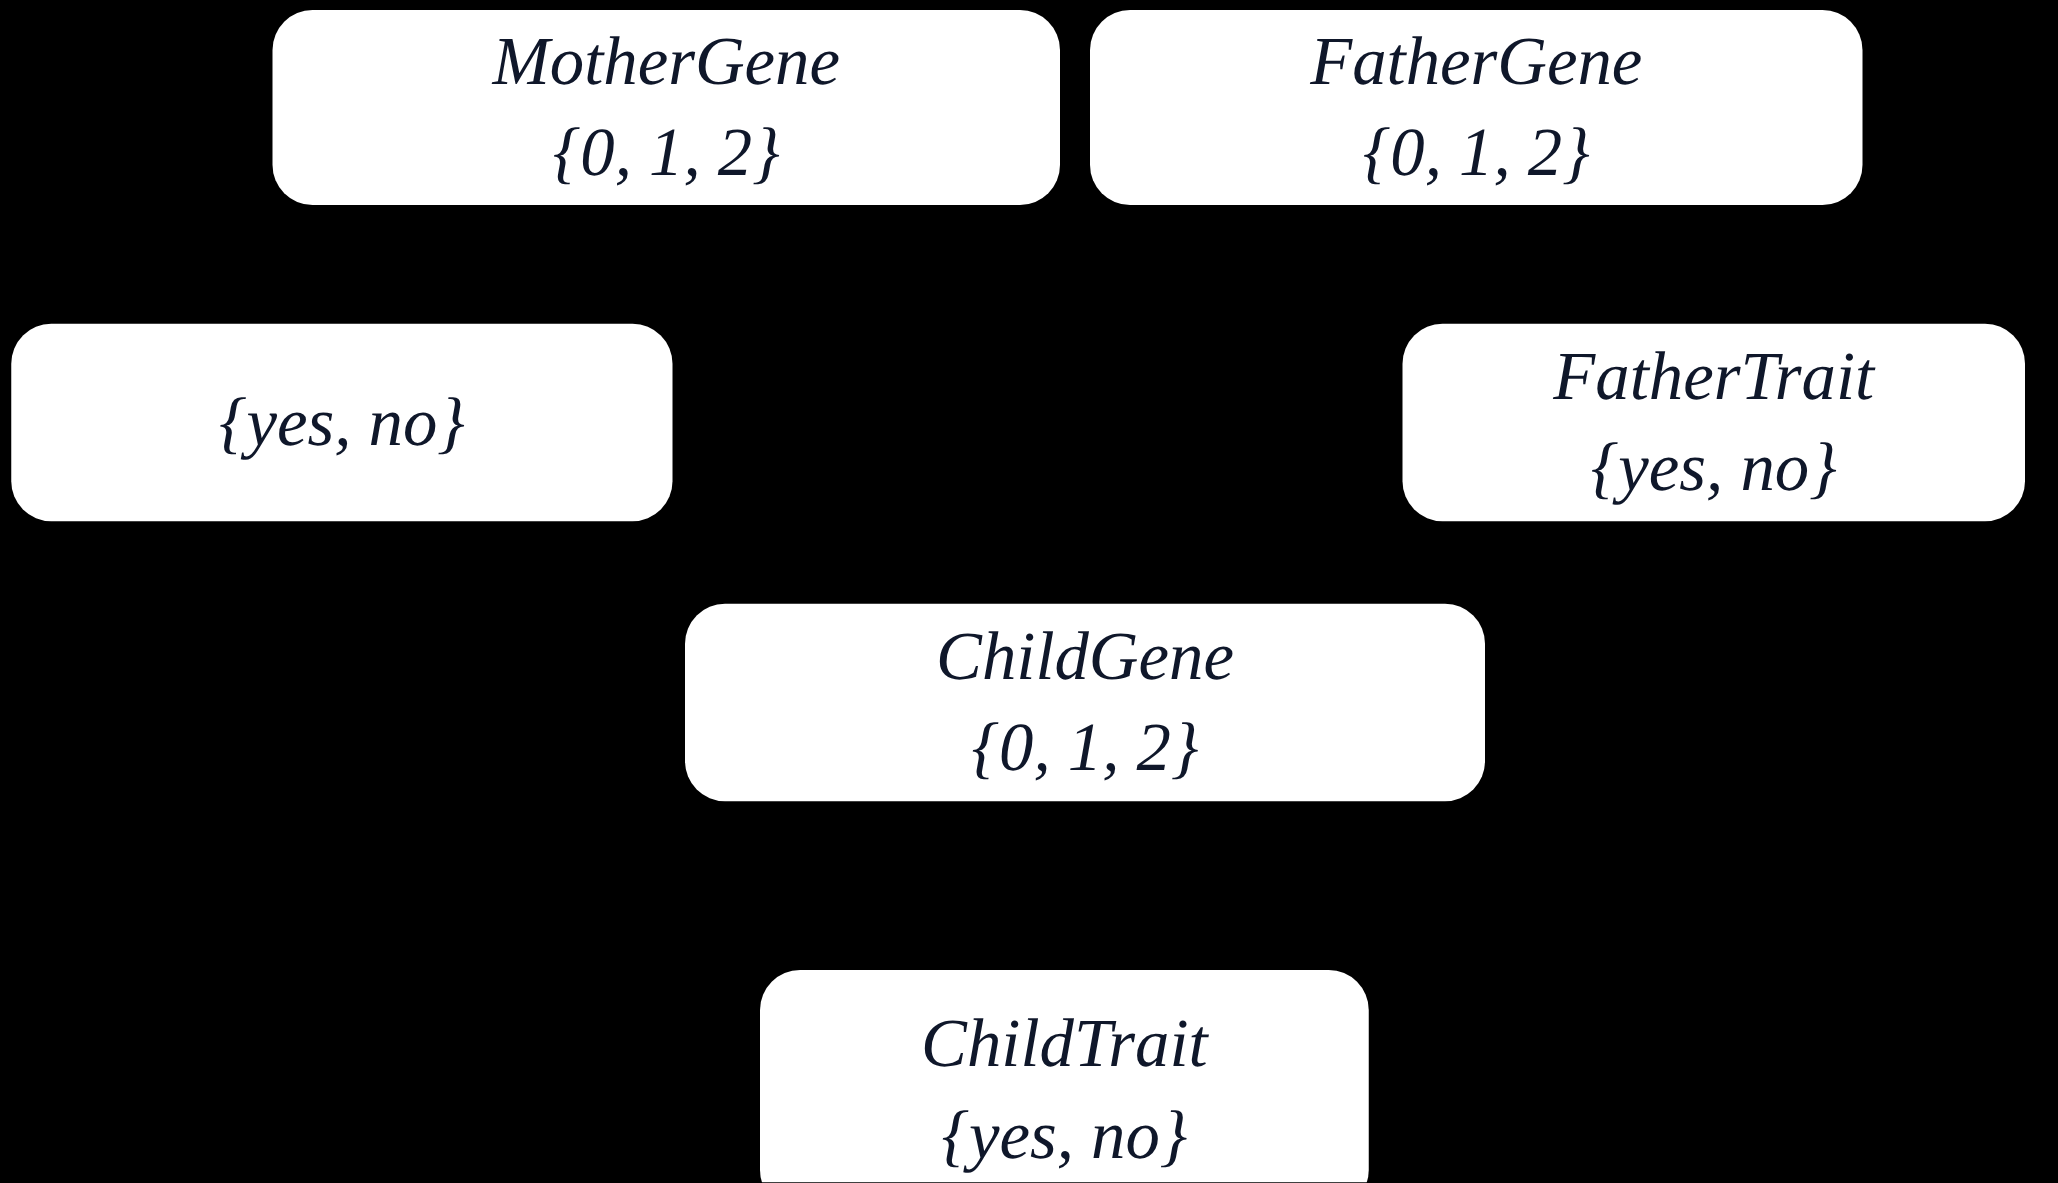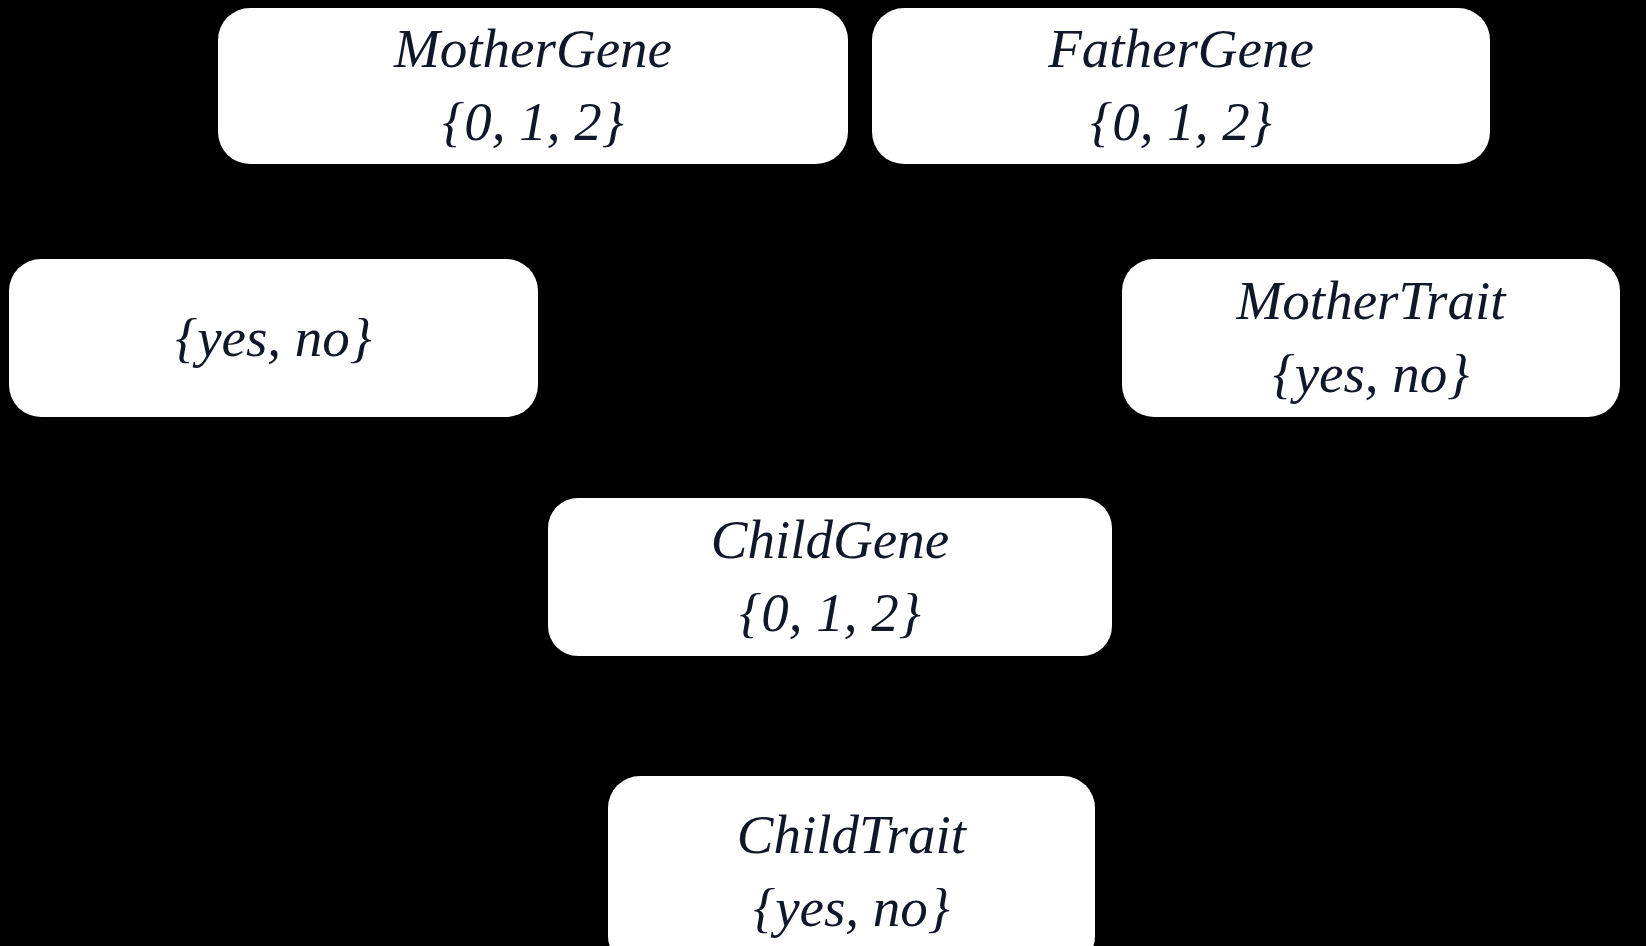--- a/index.html
+++ b/index.html
@@ -32,21 +32,21 @@
     font-size: 55px;
     line-height: 1.32;
     white-space: nowrap;
     color: #0f172a;
   }
   
   #node-mother-gene  { left: 218px;  top: 8px;   width: 630px; height: 156px; }
   #node-father-gene  { left: 872px;  top: 8px;   width: 618px; height: 156px; align-items: center; }
   #node-mother-trait { left: 9px;    top: 259px; width: 529px; height: 158px; }
   #node-father-trait { left: 1122px; top: 259px; width: 498px; height: 158px; }
-  #node-child-gene   { left: 548px;  top: 498px; width: 564px; height: 158px; border-radius: 30px; }
+  #node-child-gene   { left: 548px;  top: 483px; width: 640px; height: 158px; }
   #node-child-trait  { left: 608px;  top: 776px; width: 487px; height: 192px; }
 </style>
 </head>
 <body>
 
 <div id="canvas">
 
   <div class="node" id="node-mother-gene">
     <div class="node-title">MotherGene</div>
     <div class="node-values">{0, 1, 2}</div>
@@ -55,21 +55,21 @@
   <div class="node" id="node-father-gene">
     <div class="node-title">FatherGene</div>
     <div class="node-values">{0, 1, 2}</div>
   </div>
 
   <div class="node" id="node-mother-trait">
     <div class="node-values">{yes, no}</div>
   </div>
 
   <div class="node" id="node-father-trait">
-    <div class="node-title">MotherTrait</div>
+    <div class="node-title">FatherTrait</div>
     <div class="node-values">{yes, no}</div>
   </div>
 
   <div class="node" id="node-child-gene">
     <div class="node-title">ChildGene</div>
     <div class="node-values">{0, 1, 2}</div>
   </div>
 
   <div class="node" id="node-child-trait">
     <div class="node-title">ChildTrait</div>

